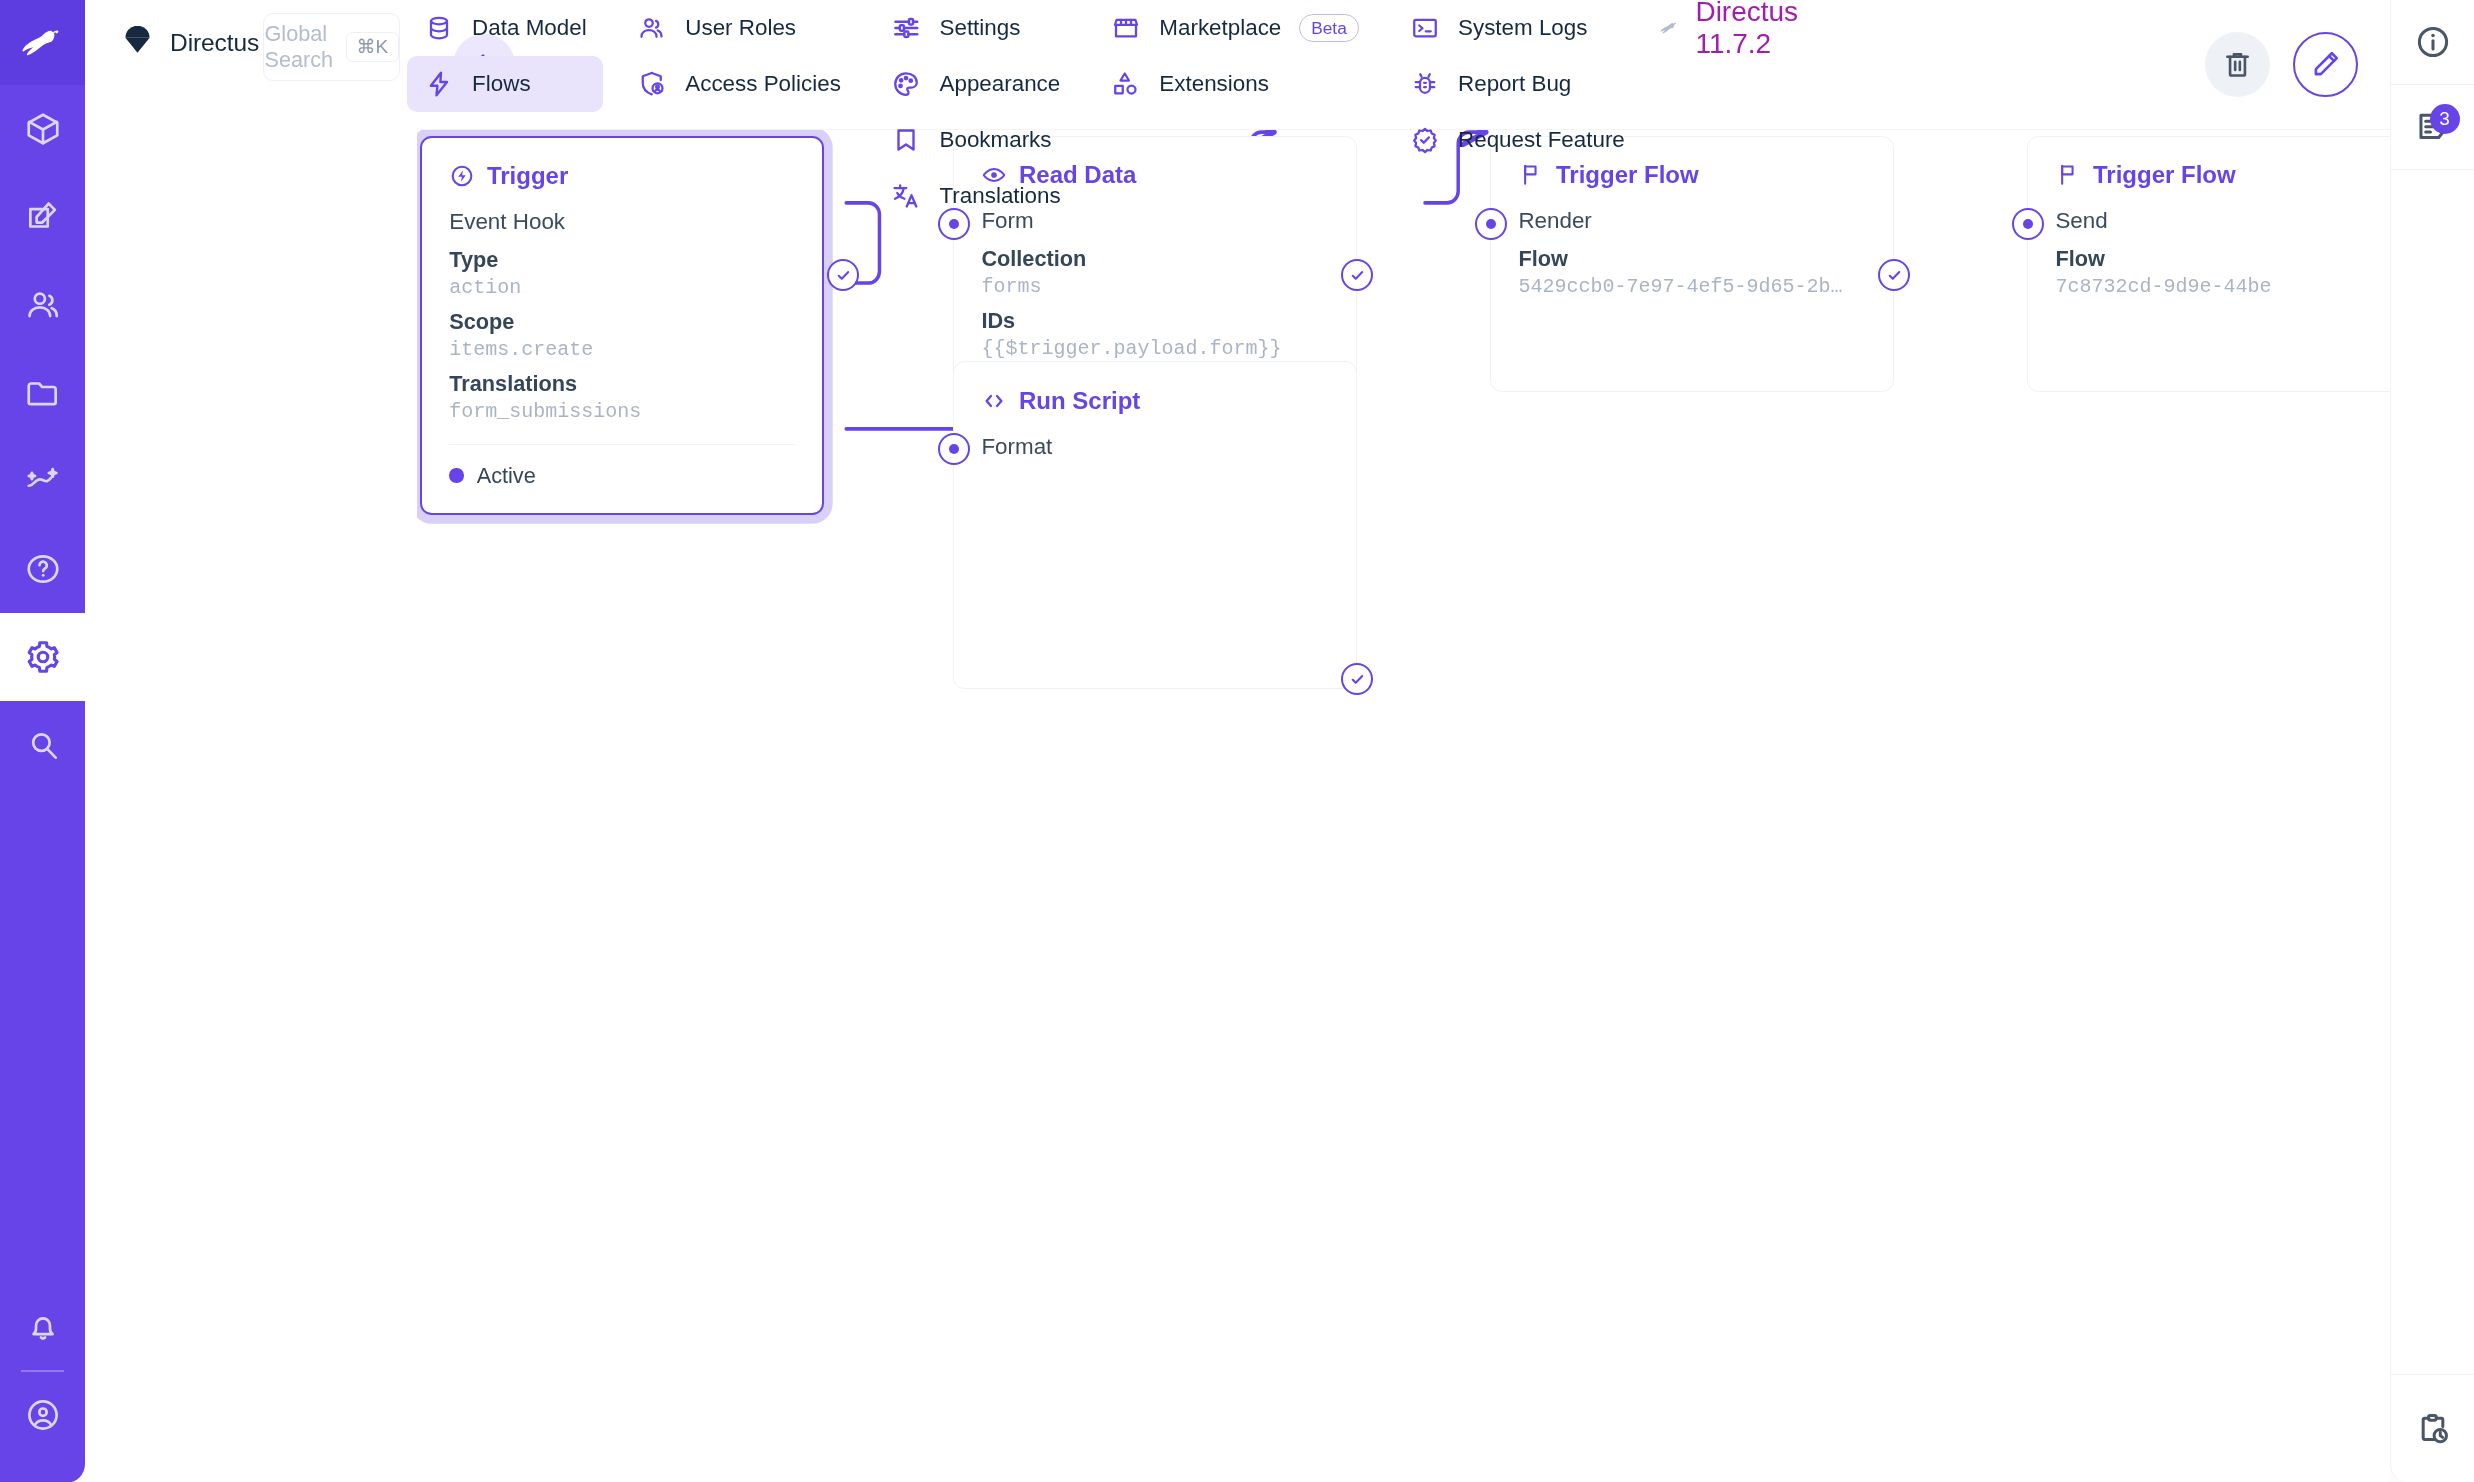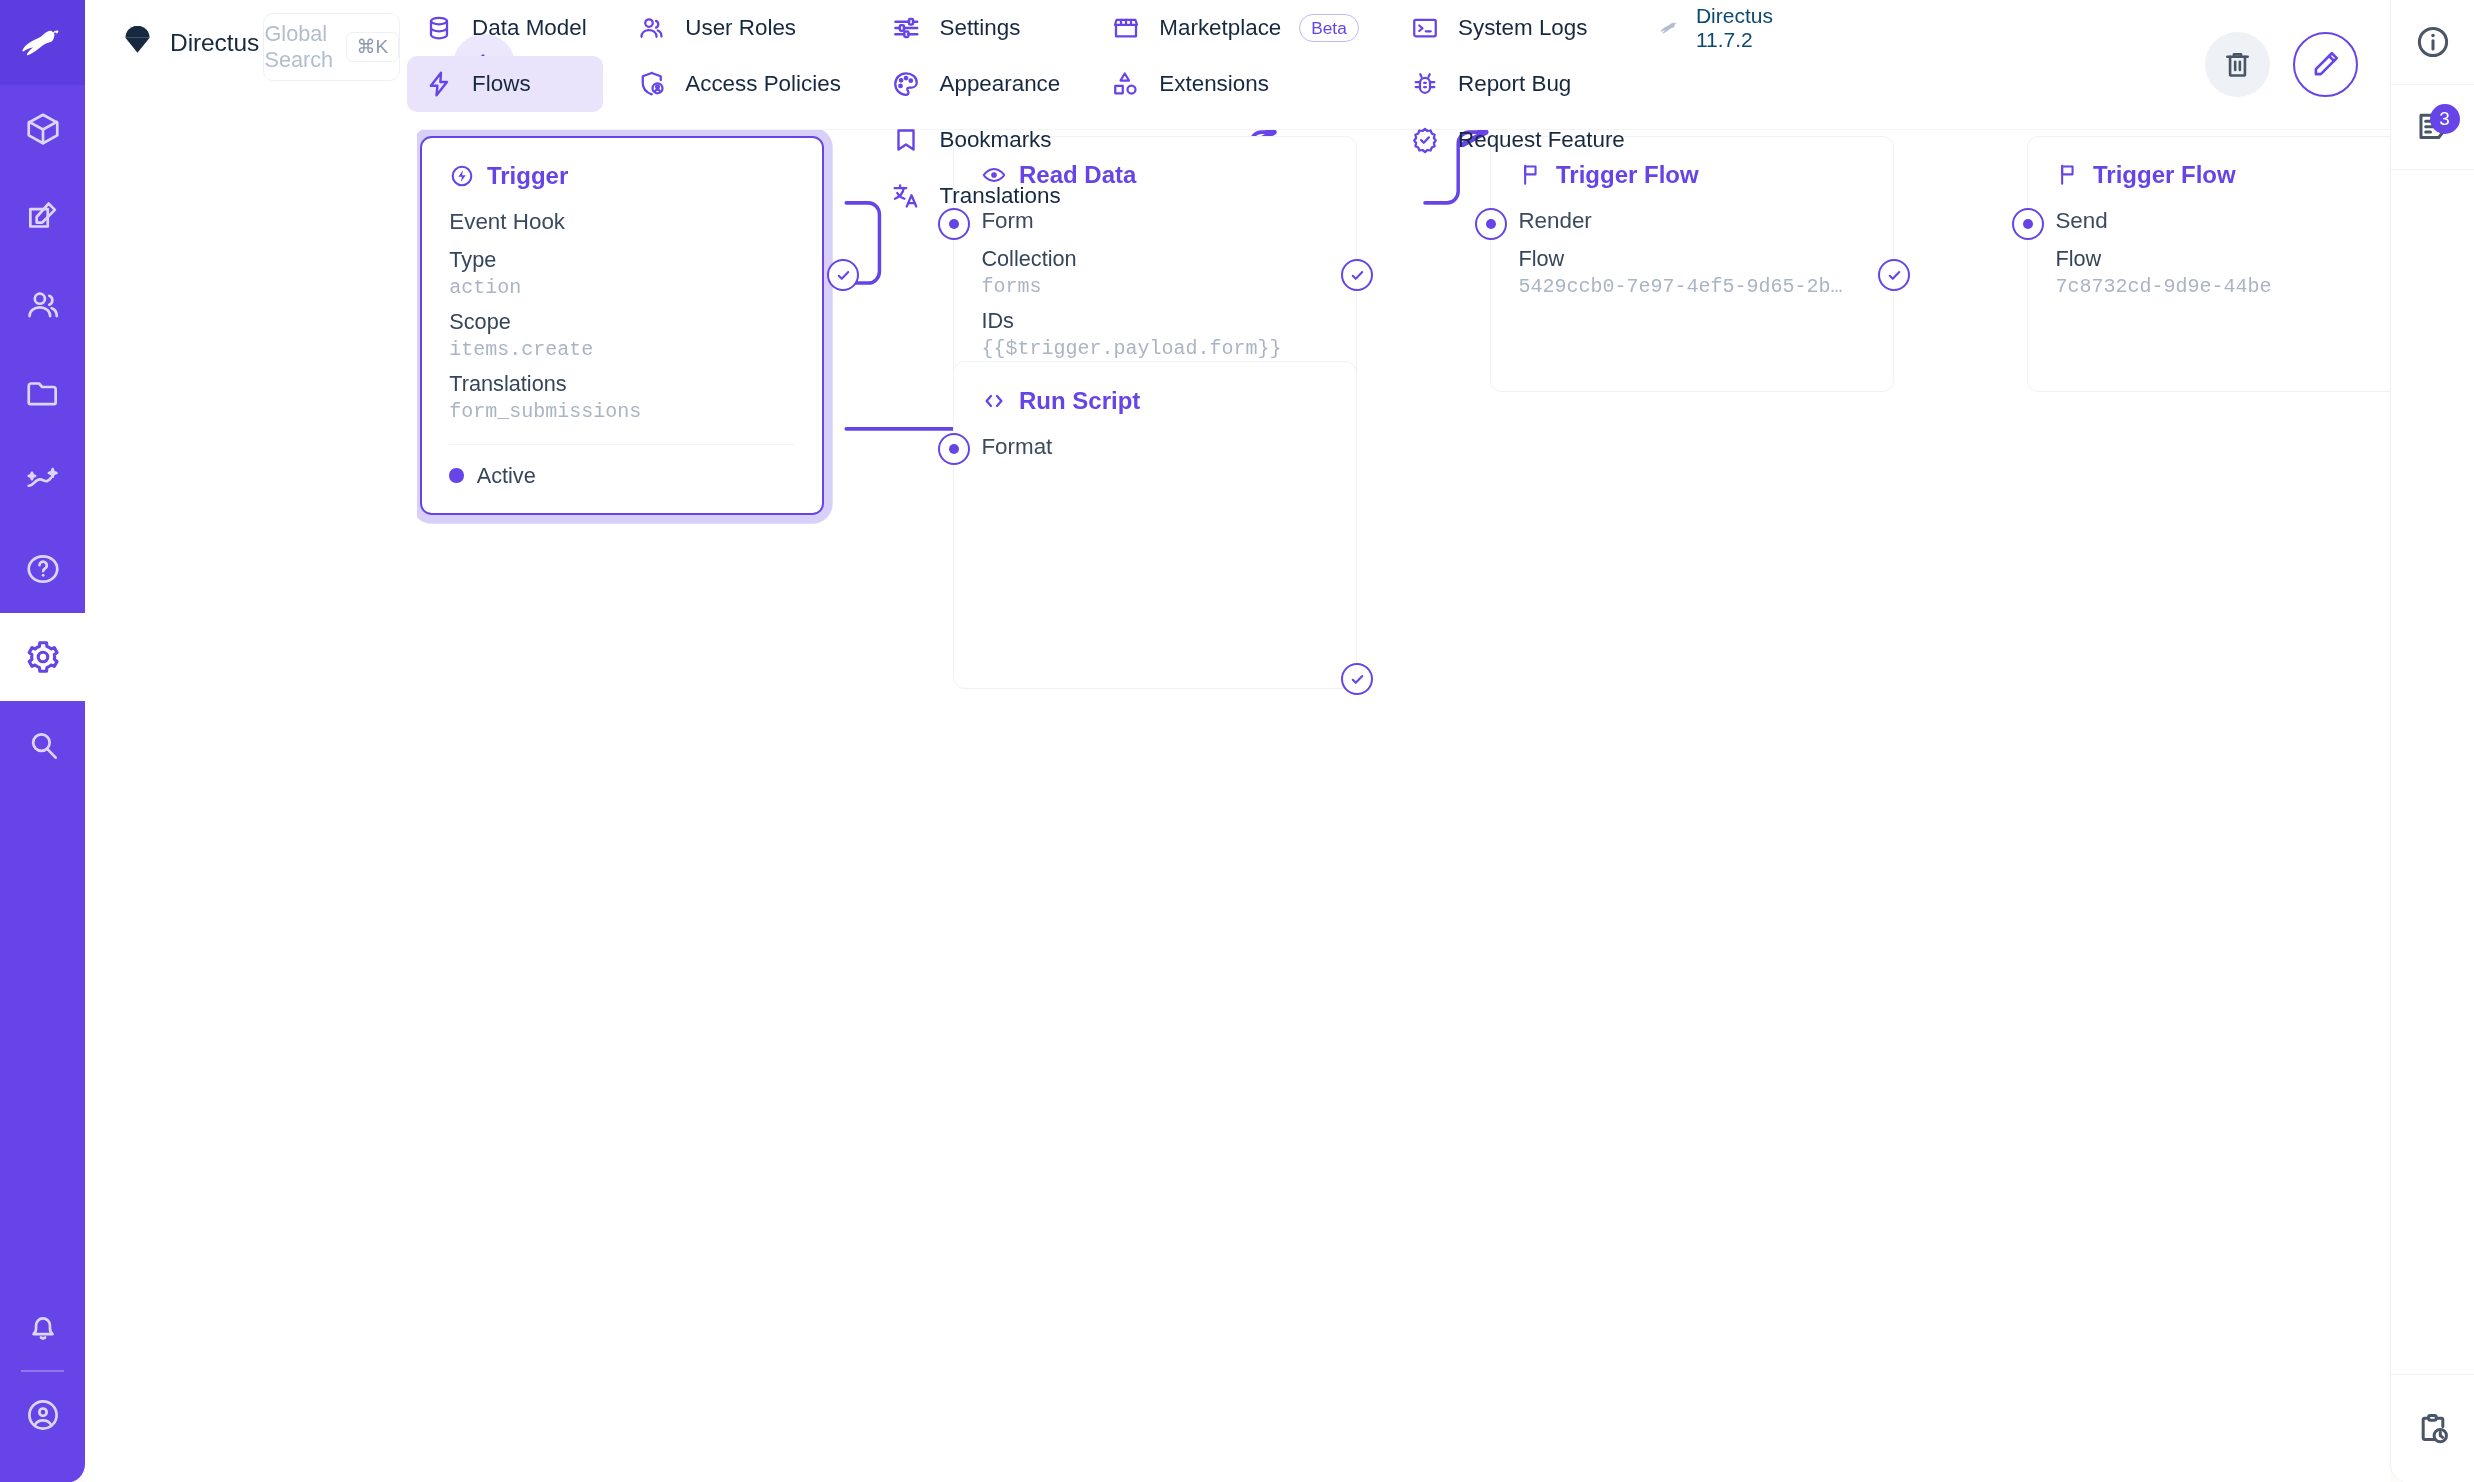--- a/index.html
+++ b/index.html
@@ -105,21 +105,21 @@
     color: #6644e8;
     font-size: 17.3px;
     border-radius: 721px;
     padding: 2.9px 11.6px;
     line-height: 1.2;
   }
   .nav-sep { height: 1.4px; background: #f0f2f6; margin: 16px 5.8px; }
   .nav-version {
     display: flex; align-items: center; gap: 17.3px;
     height: 55px; padding: 0 16px;
-    color: #0c4a6e; font-size: 21px;
+    color: #a21caf; font-size: 28px;
   }
   .nav-version svg { width: 30px; height: 30px; }
 
   
   .main {
     flex: 1 1 auto;
     position: relative;
     background: #ffffff;
     overflow: hidden;
   }
@@ -180,21 +180,21 @@
     border: 2.9px solid #6644e8;
     box-shadow: 0 0 0 8.7px #d9d0f9;
   }
   .node-title {
     display: flex; align-items: center; gap: 11.6px;
     color: #6644e8; font-size: 24px; font-weight: bold;
     margin-bottom: 19px;
   }
   .node-title svg { width: 26px; height: 26px; flex: 0 0 26px; }
   .node-subject { font-size: 22.4px; color: #3b4a5e; margin-bottom: 11.6px; }
-  .field-label { font-size: 21.7px; font-weight: normal; color: #35455a; margin-top: 10px; }
+  .field-label { font-size: 21.7px; font-weight: bold; color: #35455a; margin-top: 10px; }
   .field-value {
     font-family: "Liberation Mono", monospace;
     font-size: 20px; color: #aab4c4; margin-top: 2.9px;
     white-space: nowrap; overflow: hidden; text-overflow: ellipsis;
   }
   .node-footer {
     margin-top: 21.7px; padding-top: 17.3px;
     border-top: 1.4px solid #f1f3f7;
     display: flex; align-items: center; gap: 13px;
     font-size: 21.7px; color: #35455a;

